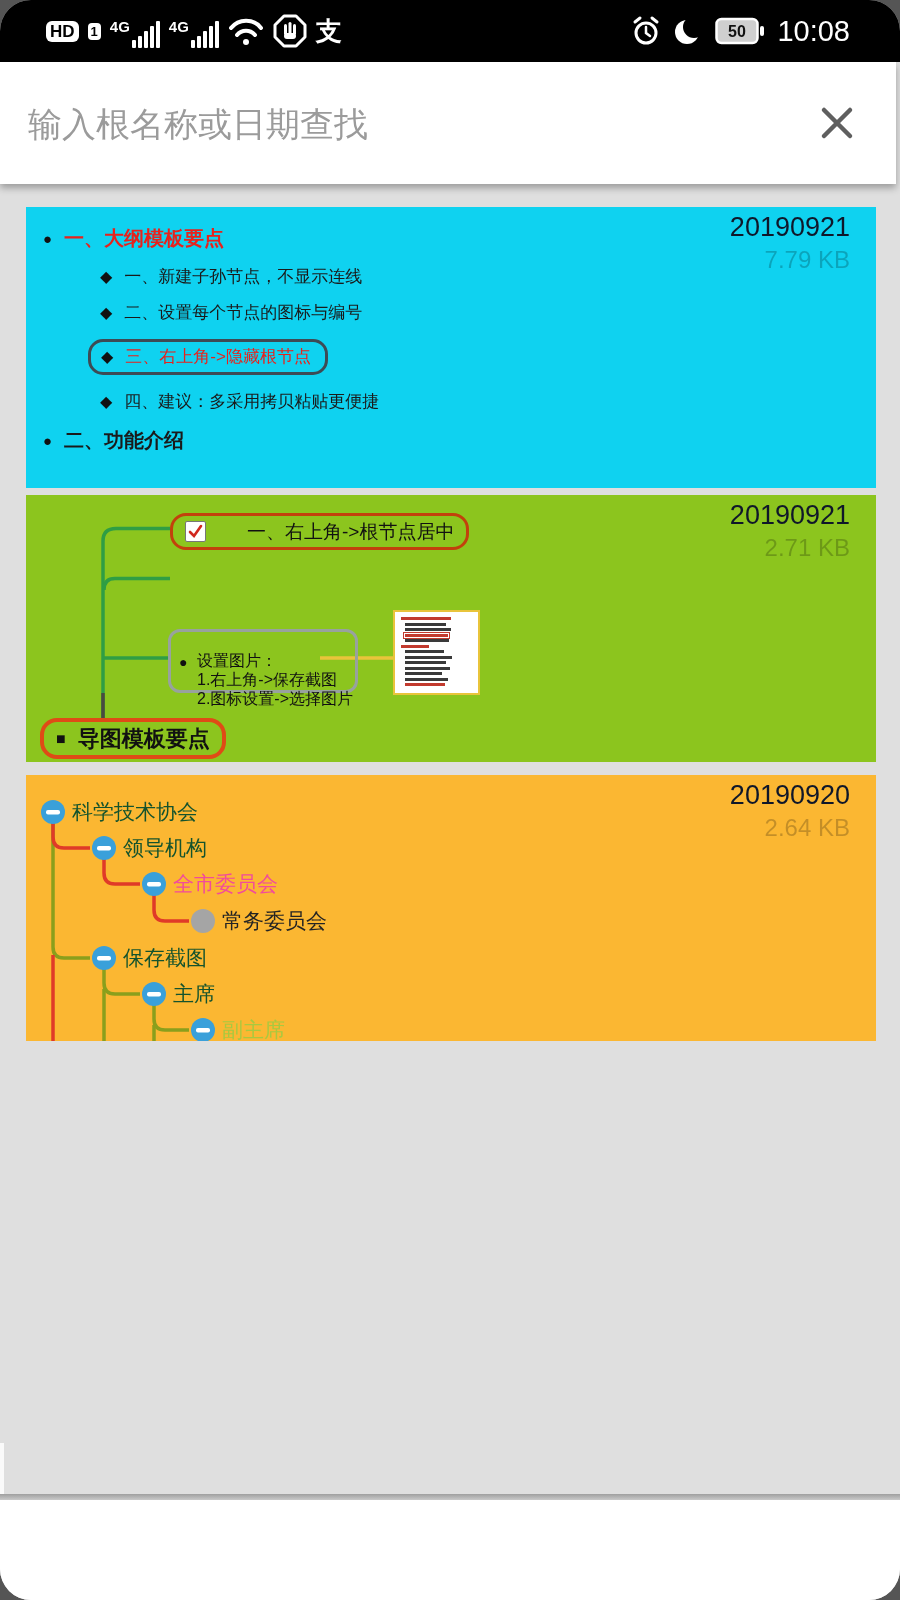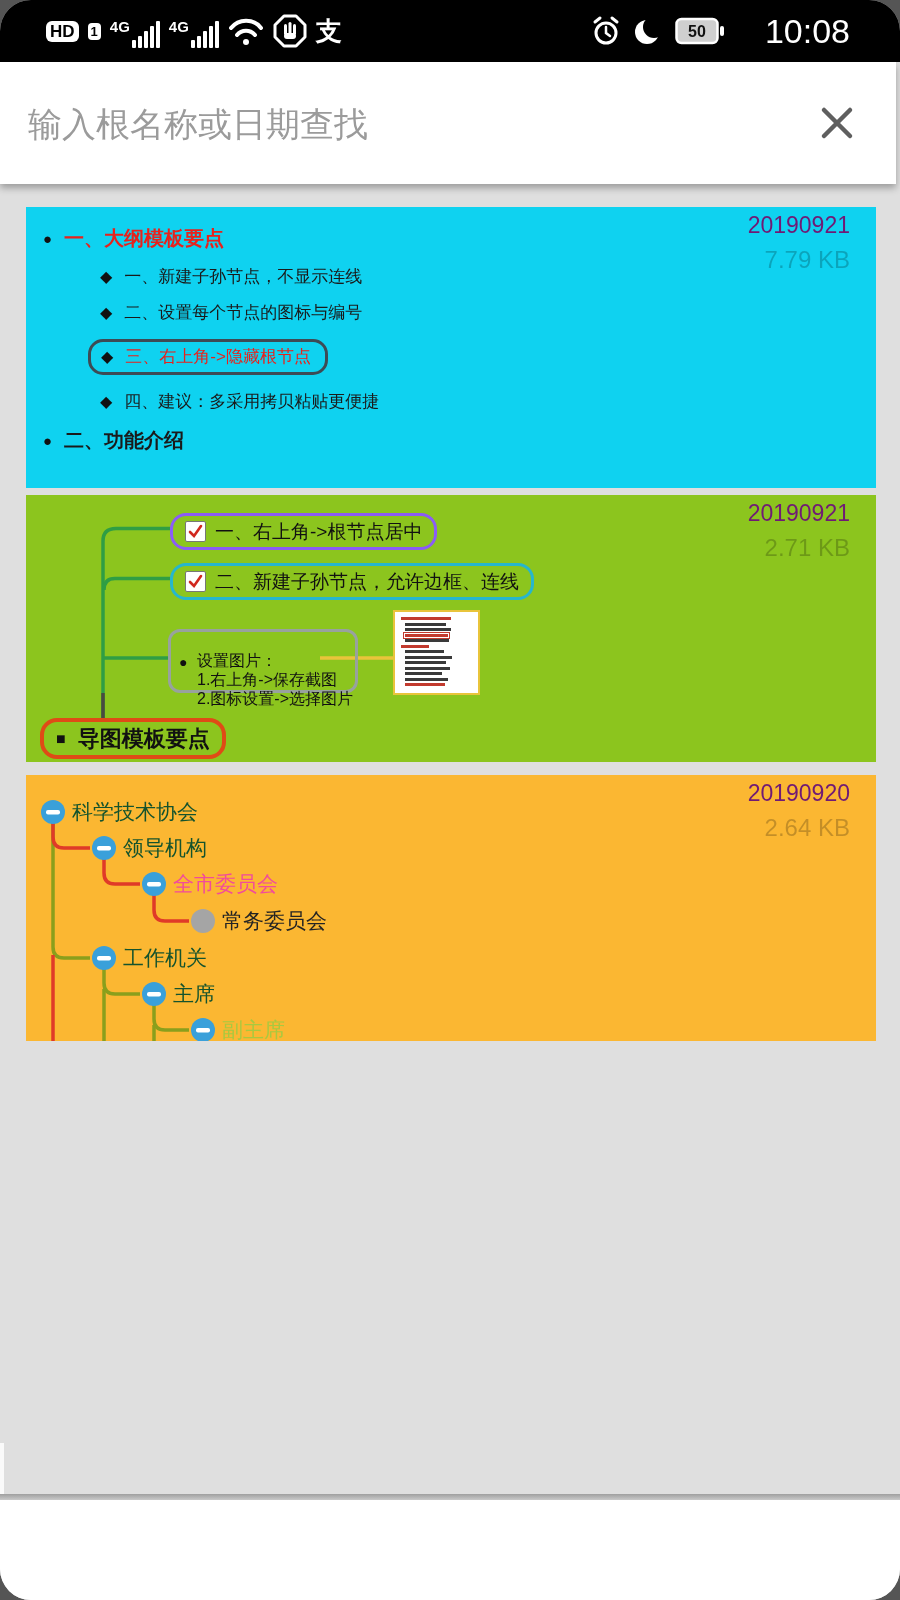--- a/index.html
+++ b/index.html
@@ -14,49 +14,49 @@
   .statusbar{position:absolute;left:0;top:0;width:900px;height:62px;background:#000;color:#fff;}
   .sb-left{position:absolute;left:46px;top:0;height:62px;display:flex;align-items:center;gap:9px;}
   .sb-right{position:absolute;right:50px;top:0;height:62px;display:flex;align-items:center;gap:12px;}
   .hd-badge{background:#fff;color:#000;font-weight:bold;font-size:17px;border-radius:6px;padding:2px 4px;line-height:1;}
   .sim-badge{background:#fff;color:#000;font-weight:bold;font-size:13px;border-radius:4px;padding:2px 3px;line-height:1;}
   .net-group{display:flex;align-items:flex-end;height:34px;}
   .net-label{font-size:15px;font-weight:bold;line-height:1;margin-right:2px;transform:translateY(-14px);text-align:center;}
   .bars{display:flex;align-items:flex-end;gap:2px;height:28px;}
   .bars i{display:block;width:4px;background:#fff;border-radius:1px;}
   .alipay{font-size:26px;line-height:1;font-weight:bold;}
-  .sb-time{font-size:34px;line-height:1;margin-left:28px;}
+  .sb-time{font-size:29px;line-height:1;}
   
   .searchbar{position:absolute;left:0;top:62px;width:896px;height:122px;background:#fff;
     box-shadow:0 4px 7px rgba(0,0,0,.30);}
   .search-input{position:absolute;left:26px;top:0;width:700px;height:122px;border:none;outline:none;
     font-size:34px;color:#333;background:transparent;font-family:inherit;}
   .search-input::placeholder{color:#9b9b9b;opacity:1;}
   .close-btn{position:absolute;right:38px;top:40px;width:42px;height:42px;cursor:pointer;}
   
   .card{position:absolute;left:26px;width:850px;overflow:hidden;}
-  .card-date{position:absolute;right:26px;top:6px;font-size:23px;color:#701a75;line-height:1.1;}
+  .card-date{position:absolute;right:26px;top:6px;font-size:27px;color:#0f172a;line-height:1.1;}
   .card-size{position:absolute;right:26px;top:40px;font-size:24px;color:rgba(0,0,0,.22);line-height:1.1;}
   #card1{top:207px;height:281px;background:#0fd2f0;}
   #card2{top:495px;height:267px;background:#8cc51e;}
   #card3{top:775px;height:266px;background:#fbb732;}
   
   .o-row{position:absolute;display:flex;align-items:center;white-space:nowrap;color:#1a1a1a;}
   .o-l1{left:17px;font-size:20px;font-weight:bold;}
   .o-l2{left:74px;font-size:17px;}
   .o-bullet{margin-right:12px;font-size:15px;color:#111;}
   .o-l2 .o-bullet{font-size:16px;}
   .o-red{color:#e8221c;}
   .o-box{border:3px solid #3d4b55;border-radius:15px;padding:3px 14px 4px 10px;left:62px;}
   
   .m-node{position:absolute;display:flex;align-items:center;white-space:nowrap;
     border-radius:16px;padding:0 12px;color:#111;background:transparent;}
   .m-chk{width:19px;height:19px;background:#fff;border:1px solid #777;border-radius:2px;
     margin-right:9px;display:flex;align-items:center;justify-content:center;flex:0 0 auto;}
-  #node1{left:144px;top:18px;height:31px;border:3px solid #8b5cf6;font-size:19px;}
+  #node1{left:144px;top:18px;height:31px;border:3px solid #c2410c;font-size:19px;gap:32px;}
   #node2{left:144px;top:68px;height:31px;border:3px solid #27b6cd;font-size:19px;}
   #node3{left:142px;top:134px;width:152px;height:58px;border:3px solid #98a29e;border-radius:12px;
     font-size:16px;padding:0 6px 0 26px;display:block;line-height:19px;}
   #node3 .n3-bullet{position:absolute;left:8px;top:21px;font-size:14px;color:#111;}
   #node3 .n3-lines{padding-top:19px;}
   #root2{left:14px;top:223px;height:33px;border:4px solid #df4b16;border-radius:17px;
     font-size:22px;font-weight:bold;}
   #root2 .r-bullet{font-size:16px;margin-right:12px;}
   .thumb{position:absolute;left:367px;top:115px;width:87px;height:85px;background:#fff;
     border:2px solid #e9c43b;padding:5px 6px;box-sizing:border-box;}
@@ -187,28 +187,20 @@
     <div class="card-date">20190921</div>
     <div class="card-size">2.71 KB</div>
 
     <div class="m-node" id="node1">
       <span class="m-chk">
         <svg width="15" height="15" viewBox="0 0 15 15">
             <path d="M2 8 L6 12 L13 2" stroke="#d1281e" stroke-width="2.6" fill="none" stroke-linecap="round"></path>
           </svg>
       </span>
       <span>一、右上角-&gt;根节点居中</span>
-    </div>
-    <div class="m-node" id="node2">
-      <span class="m-chk">
-        <svg width="15" height="15" viewBox="0 0 15 15">
-            <path d="M2 8 L6 12 L13 2" stroke="#d1281e" stroke-width="2.6" fill="none" stroke-linecap="round"></path>
-          </svg>
-      </span>
-      <span>二、新建子孙节点，允许边框、连线</span>
     </div>
     <div class="m-node" id="node3">
       <span class="n3-bullet">●</span>
       <div class="n3-lines">
         <div>设置图片：</div>
         <div>1.右上角-&gt;保存截图</div>
         <div>2.图标设置-&gt;选择图片</div>
       </div>
     </div>
     <div class="thumb">
@@ -259,21 +251,21 @@
           <rect x="170" y="253" width="14" height="4.5" rx="2" fill="#fff"></rect>
       </g>
     </svg>
     <div class="card-date">20190920</div>
     <div class="card-size">2.64 KB</div>
 
     <div class="t-label t-green" style="left:46px;top:24px;">科学技术协会</div>
     <div class="t-label t-green" style="left:97px;top:60px;">领导机构</div>
     <div class="t-label t-pink" style="left:147px;top:96px;">全市委员会</div>
     <div class="t-label t-dark" style="left:196px;top:133px;">常务委员会</div>
-    <div class="t-label t-green" style="left:97px;top:170px;">工作机关</div>
+    <div class="t-label t-green" style="left:97px;top:170px;">保存截图</div>
     <div class="t-label t-green" style="left:147px;top:206px;">主席</div>
     <div class="t-label t-lime" style="left:196px;top:242px;">副主席</div>
   </div>
 
   <div class="scroll-hint"></div>
   <div class="bottom-divider"></div>
   <div class="bottombar">
     
     
   </div>

